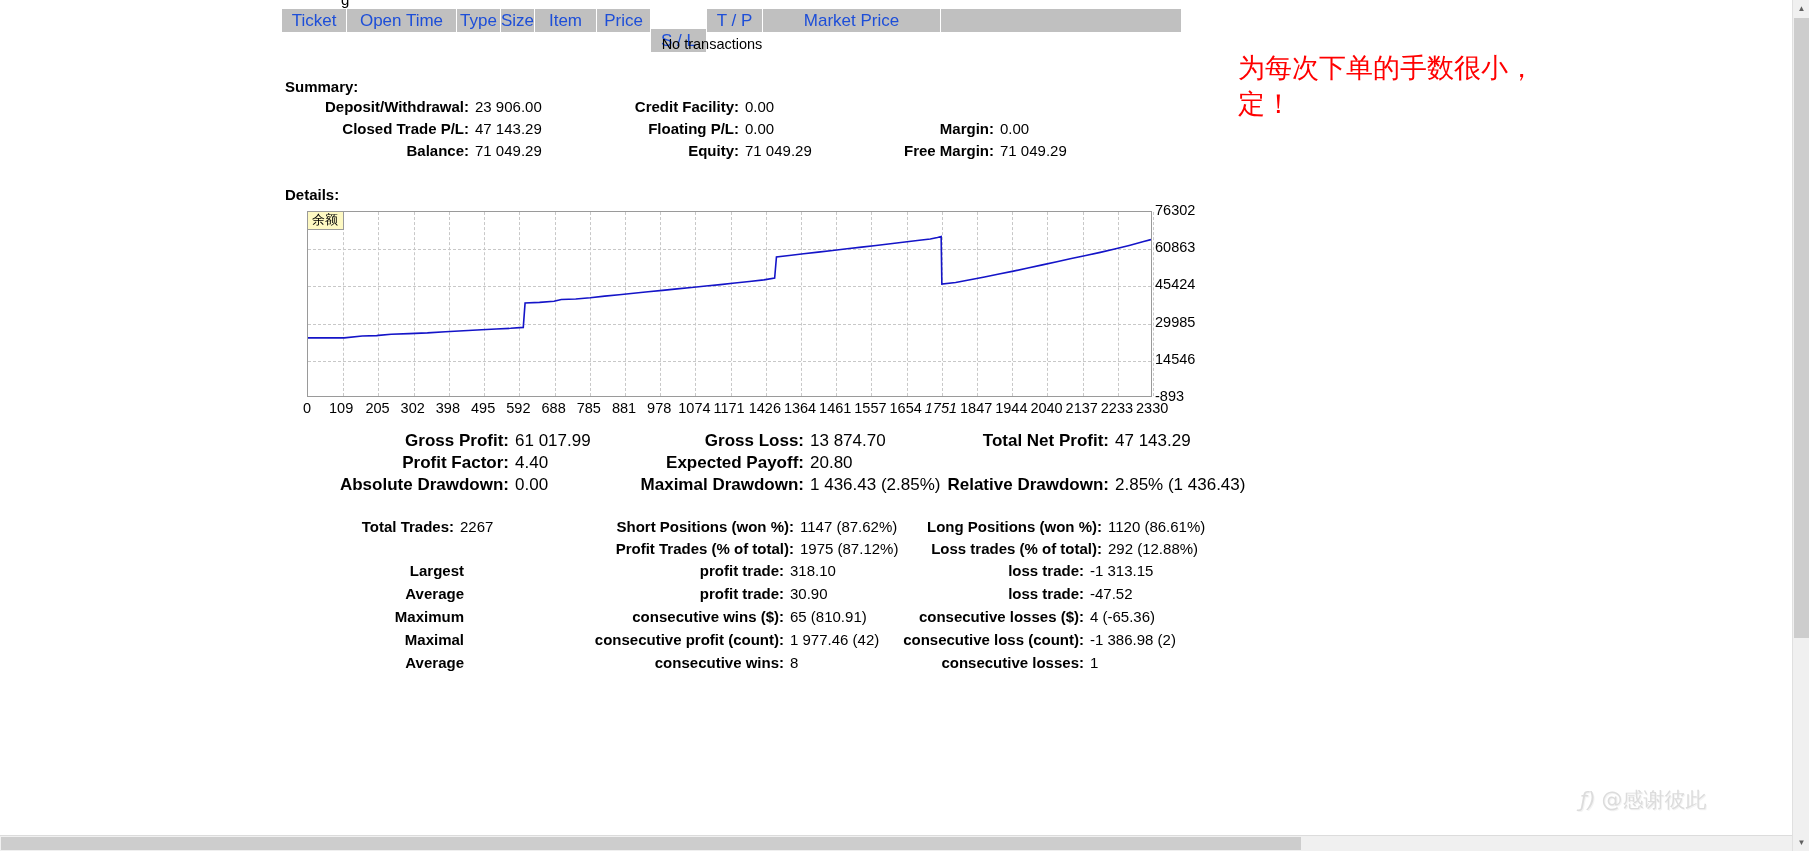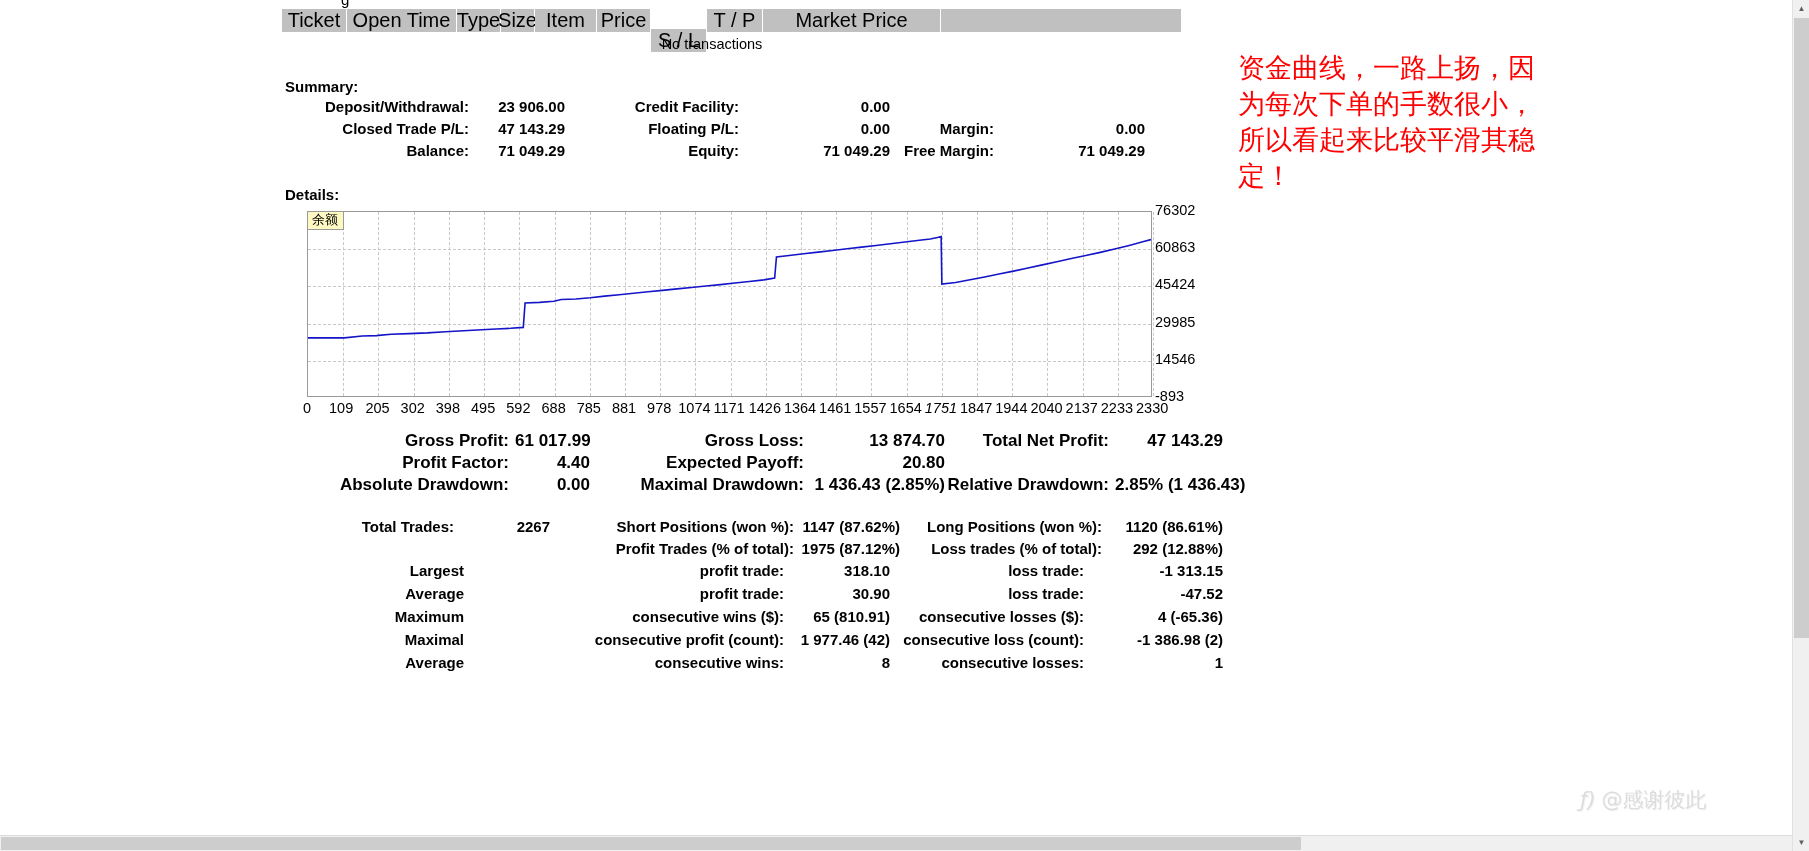--- a/index.html
+++ b/index.html
@@ -49,38 +49,38 @@
     position:absolute; left:281px; top:8px;
     width:942px; height:24px;
     display:flex;
     border:1px solid #ffffff;
   }
   .txn-table .th {
     background:#c0c0c0;
     border-right:1px solid #ffffff;
     border-bottom:1px solid #ffffff;
     display:flex; align-items:center; justify-content:center;
-    font-size:20px; color:#000000;
+    font-size:17px; color:#1d4ed8;
     height:24px;
   }
   .txn-note {
     position:absolute; left:281px; top:36px; width:862px;
     text-align:center; font-size:14.5px;
   }
   .topcut {
     position:absolute; left:281px; top:0px; width:942px; height:6px;
     background:#fff;
   }
   .topcut-glyph {
     position:absolute; left:341px; top:-9px; font-size:15px; color:#000;
   }
 
   
   .lbl { font-weight:bold; text-align:right; white-space:nowrap; }
-  .val { text-align:right; white-space:nowrap; font-weight:bold; }
+  .val { text-align:left; white-space:nowrap; font-weight:normal; }
 
   .sec-title {
     position:absolute; font-weight:bold; font-size:15px;
   }
 
   .grid { position:absolute; display:grid; }
 
   
   #summary-grid {
     left:285px; top:98px; width:938px;
@@ -352,23 +352,21 @@
     <div class="lbl pad-r">consecutive loss (count):</div>
     <div class="val">-1 386.98 (2)</div>
     <div class="lbl pad-r">Average</div>
     <div class="lbl pad-r">consecutive wins:</div>
     <div class="val">8</div>
     <div class="lbl pad-r">consecutive losses:</div>
     <div class="val">1</div>
   </div>
 
 <div id="annotation">
-  <div>资金曲线，一路上扬，因</div>
   <div>为每次下单的手数很小，</div>
-  <div>所以看起来比较平滑其稳</div>
   <div>定！</div>
 </div>
 
 <div id="watermark">
   <span class="wm-logo">ƒ)</span><span>@感谢彼此</span>
 </div>
 
 <div id="vscroll">
   <div class="arrow up">▲</div>
   <div class="thumb"></div>

